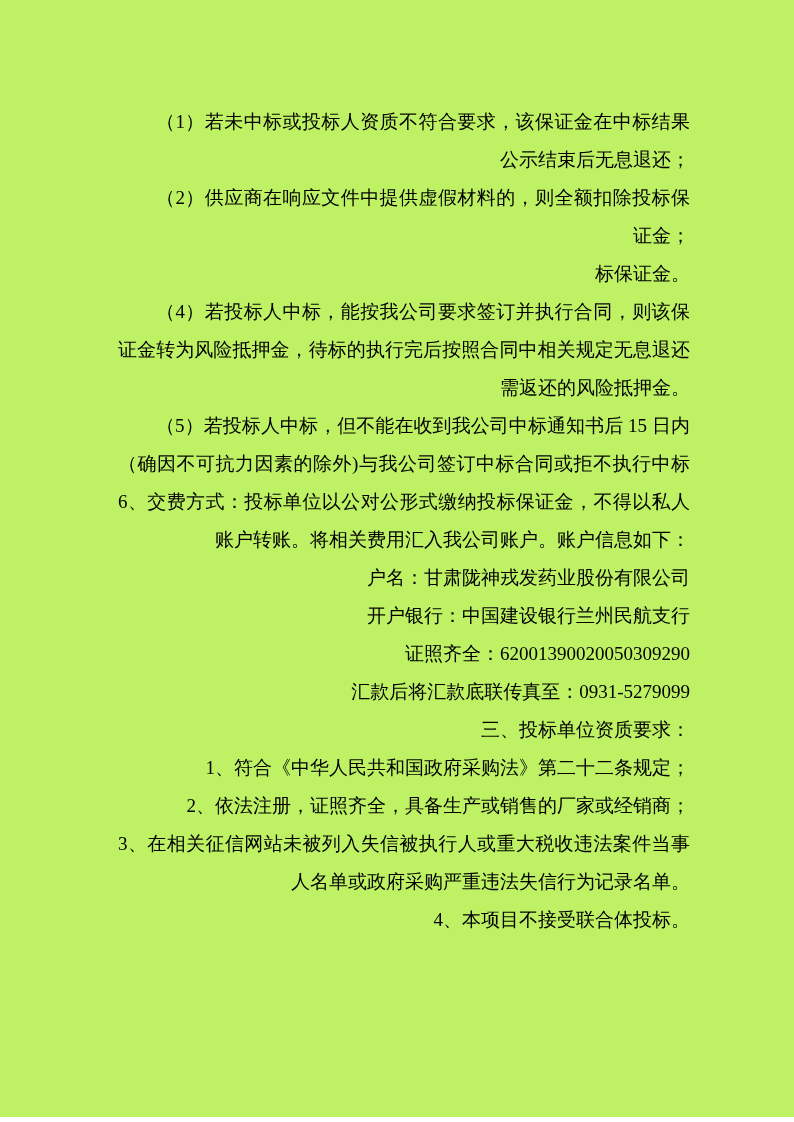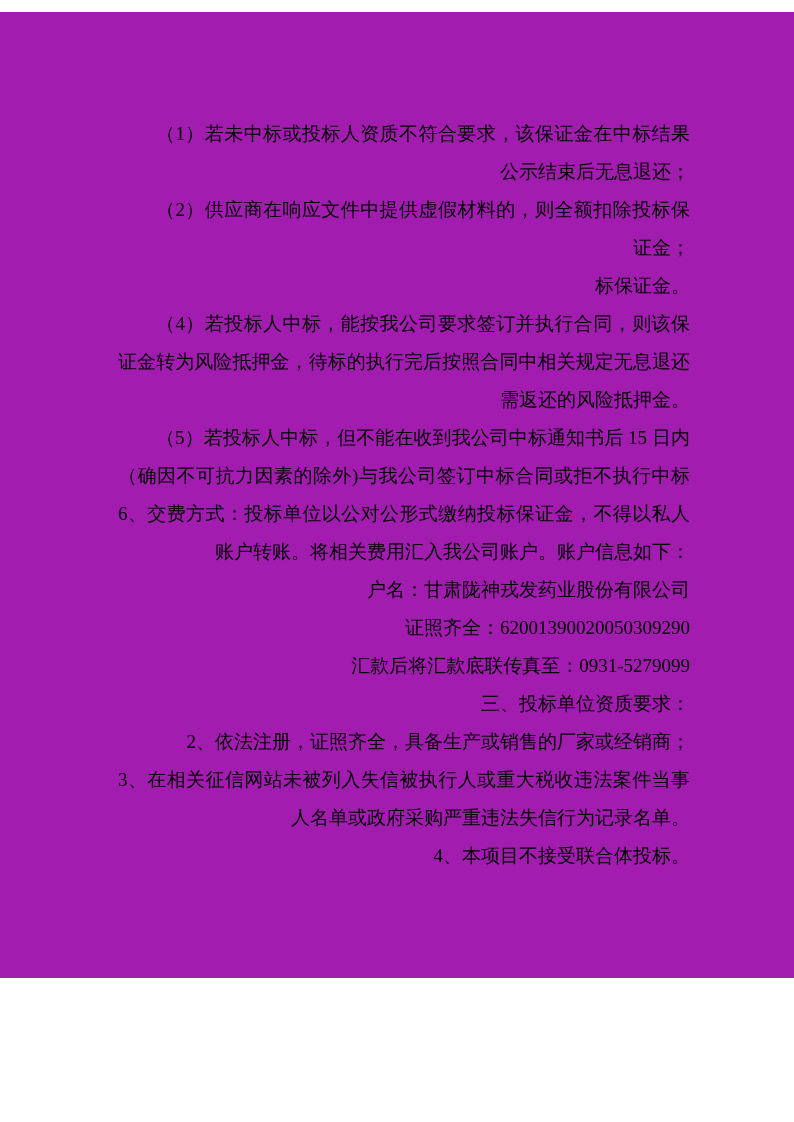--- a/index.html
+++ b/index.html
@@ -10,24 +10,24 @@
   body {
     width: 794px;
     height: 1122px;
     position: relative;
     font-family: "Liberation Serif", "DejaVu Serif", serif;
     color: #000000;
     overflow: hidden;
   }
   .a4-page {
     position: absolute;
-    top: 12px; left: 0;
+    top: 0; left: 0;
     width: 794px;
-    height: 966px;
-    background: #a21caf;
+    height: 1117px;
+    background: #bef264;
   }
   .doc-body {
     position: absolute;
     top: 103px;
     left: 118px;
     width: 572px;
   }
   .line {
     font-size: 19px;
     line-height: 38px;
@@ -59,21 +59,23 @@
     <div class="line">证金；</div>
     <div class="line">标保证金。</div>
     <div class="line indent just">（4）若投标人中标，能按我公司要求签订并执行合同，则该保</div>
     <div class="line just">证金转为风险抵押金，待标的执行完后按照合同中相关规定无息退还</div>
     <div class="line">需返还的风险抵押金。</div>
     <div class="line indent just">（5）若投标人中标，但不能在收到我公司中标通知书后 15 日内</div>
     <div class="line just">（确因不可抗力因素的除外)与我公司签订中标合同或拒不执行中标</div>
     <div class="line just">6、交费方式：投标单位以公对公形式缴纳投标保证金，不得以私人</div>
     <div class="line">账户转账。将相关费用汇入我公司账户。账户信息如下：</div>
     <div class="line">户名：甘肃陇神戎发药业股份有限公司</div>
+    <div class="line">开户银行：中国建设银行兰州民航支行</div>
     <div class="line">证照齐全：62001390020050309290</div>
     <div class="line">汇款后将汇款底联传真至：0931-5279099</div>
     <div class="line">三、投标单位资质要求：</div>
+    <div class="line">1、符合《中华人民共和国政府采购法》第二十二条规定；</div>
     <div class="line">2、依法注册，证照齐全，具备生产或销售的厂家或经销商；</div>
     <div class="line just">3、在相关征信网站未被列入失信被执行人或重大税收违法案件当事</div>
     <div class="line">人名单或政府采购严重违法失信行为记录名单。</div>
     <div class="line">4、本项目不接受联合体投标。</div>
   </div>
 </div>
 
 </body></html>

